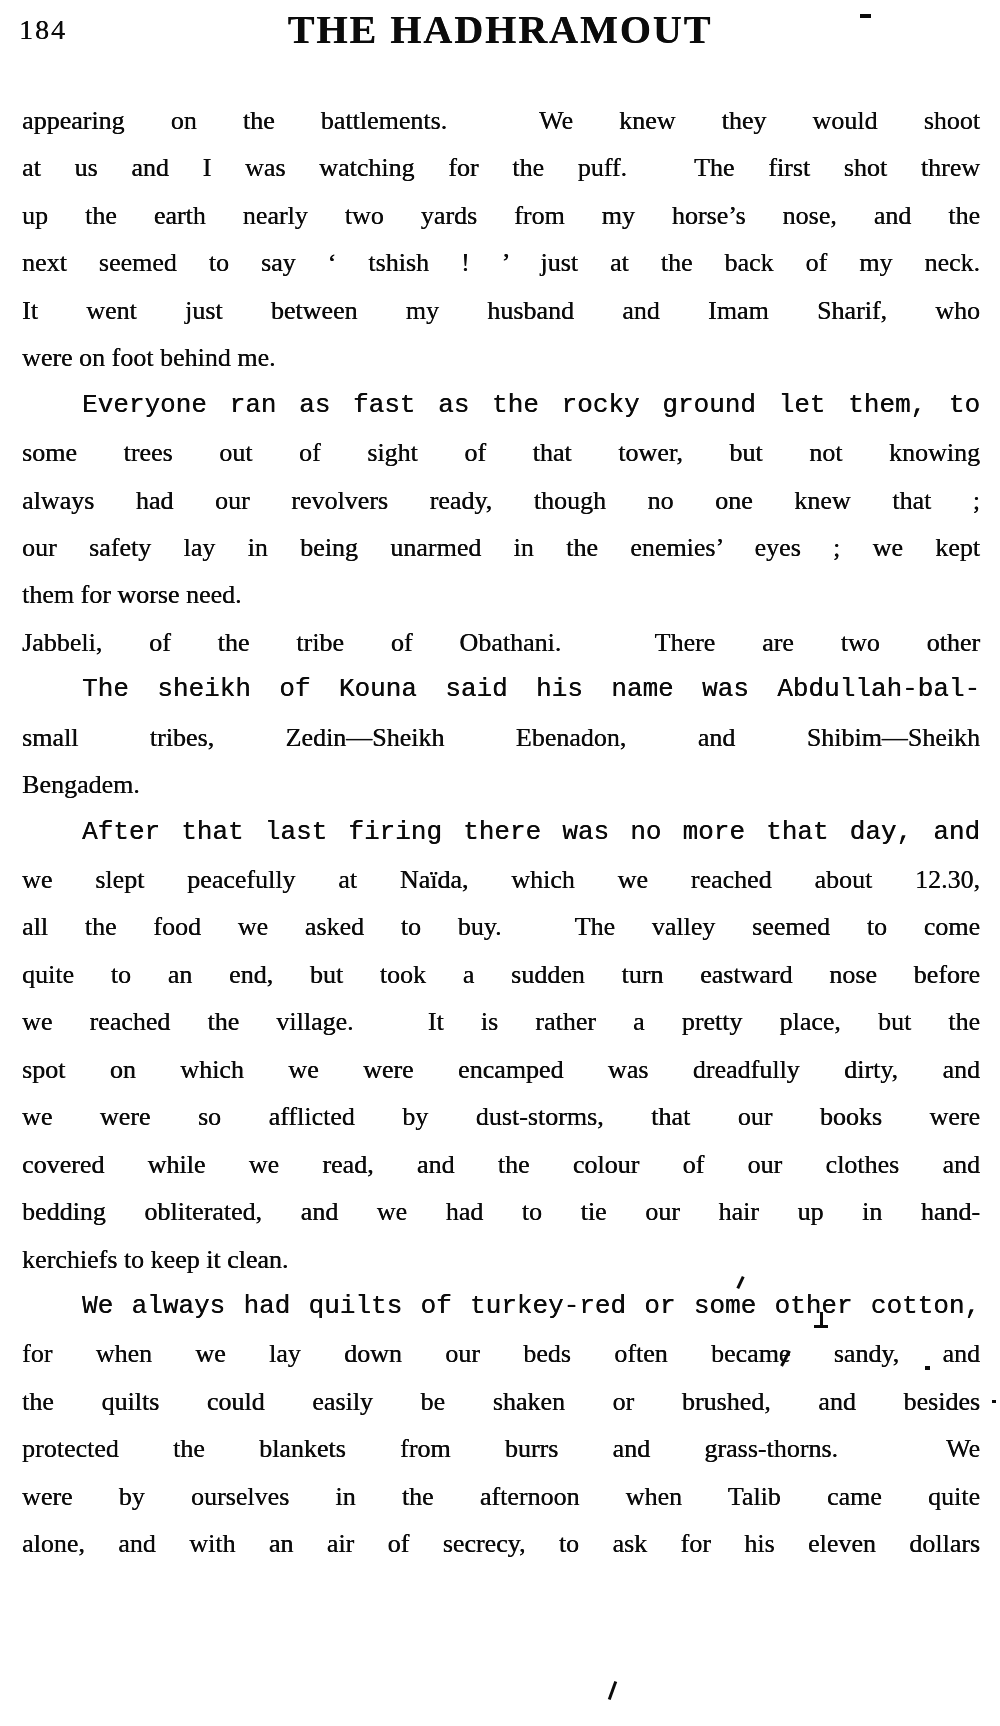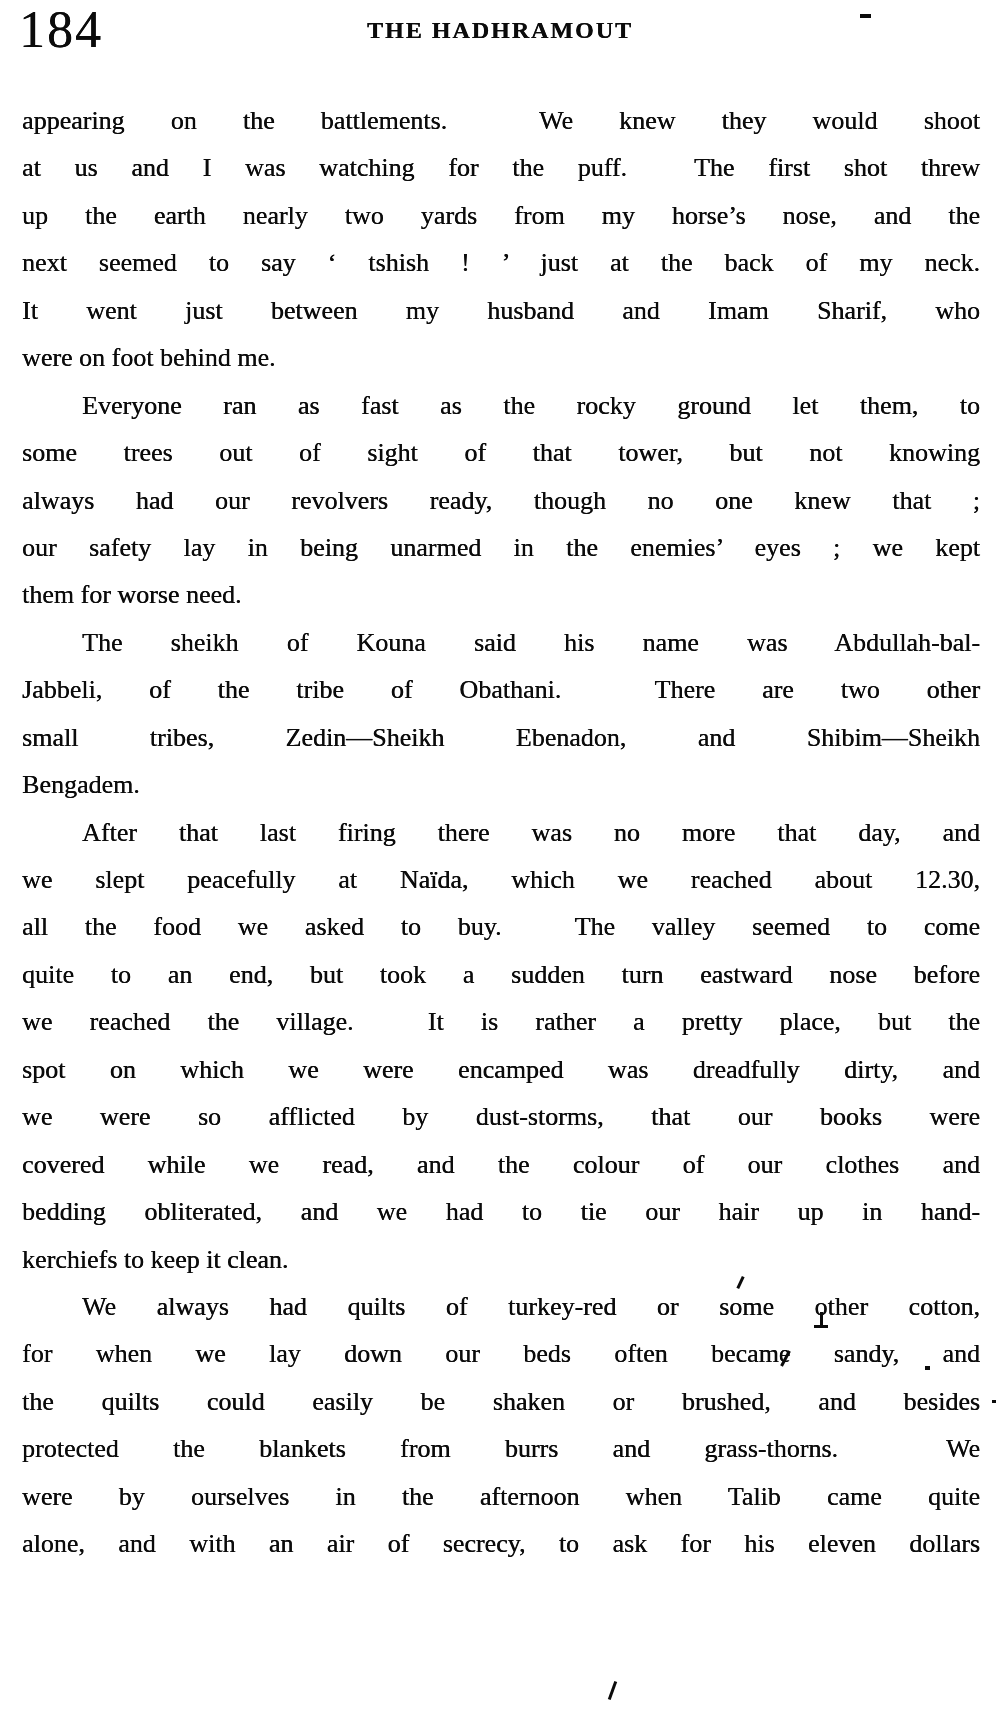--- a/index.html
+++ b/index.html
@@ -17,32 +17,32 @@
   }
   .page {
     position: absolute;
     inset: 0;
     background: #ffffff;
   }
   .page-number {
     position: absolute;
     left: 19px;
     top: 8px;
-    font-size: 52px;
+    font-size: 28px;
     line-height: 44px;
     letter-spacing: 2px;
     text-shadow: 0.3px 0 0 currentColor;
   }
   .running-title {
     position: absolute;
     left: 0;
     top: 8px;
     width: 100%;
     text-align: center;
-    font-size: 24px;
+    font-size: 40px;
     line-height: 44px;
     font-weight: bold;
     letter-spacing: 2px;
     text-shadow: 0.3px 0 0 currentColor;
   }
   .text-block {
     position: absolute;
     left: 22px;
     top: 97px;
     width: 958px;
@@ -50,21 +50,21 @@
   .line {
     height: 47.45px;
     line-height: 47.45px;
     font-size: 26px;
     text-align: justify;
     text-align-last: justify;
     -moz-text-align-last: justify;
     white-space: normal;
     text-shadow: 0.35px 0 0 currentColor;
   }
-  .line.indent { text-indent: 60px; }
+  .line.indent { text-indent: 60px; font-family: Liberation Mono, monospace; }
   .line.para-end {
     text-align-last: left;
     -moz-text-align-last: left;
   }
   .artifact {
     position: absolute;
     background: #0b0b0b;
   }
 </style>
 </head>
@@ -78,22 +78,22 @@
       <div class="line">at us and I was watching for the puff.&nbsp; The first shot threw</div>
       <div class="line">up the earth nearly two yards from my horse’s nose, and the</div>
       <div class="line">next seemed to say ‘ tshish ! ’ just at the back of my neck.</div>
       <div class="line">It went just between my husband and Imam Sharif, who</div>
       <div class="line para-end">were on foot behind me.</div>
       <div class="line indent">Everyone ran as fast as the rocky ground let them, to</div>
       <div class="line">some trees out of sight of that tower, but not knowing</div>
       <div class="line">always had our revolvers ready, though no one knew that ;</div>
       <div class="line">our safety lay in being unarmed in the enemies’ eyes ; we kept</div>
       <div class="line para-end">them for worse need.</div>
+      <div class="line">Jabbeli, of the tribe of Obathani.&nbsp; There are two other</div>
       <div class="line indent">The sheikh of Kouna said his name was Abdullah-bal-</div>
-      <div class="line">Jabbeli, of the tribe of Obathani.&nbsp; There are two other</div>
       <div class="line">small tribes, Zedin—Sheikh Ebenadon, and Shibim—Sheikh</div>
       <div class="line para-end">Bengadem.</div>
       <div class="line indent">After that last firing there was no more that day, and</div>
       <div class="line">we slept peacefully at Naïda, which we reached about 12.30,</div>
       <div class="line">all the food we asked to buy.&nbsp; The valley seemed to come</div>
       <div class="line">quite to an end, but took a sudden turn eastward nose before</div>
       <div class="line">we reached the village.&nbsp; It is rather a pretty place, but the</div>
       <div class="line">spot on which we were encamped was dreadfully dirty, and</div>
       <div class="line">we were so afflicted by dust-storms, that our books were</div>
       <div class="line">covered while we read, and the colour of our clothes and</div>

